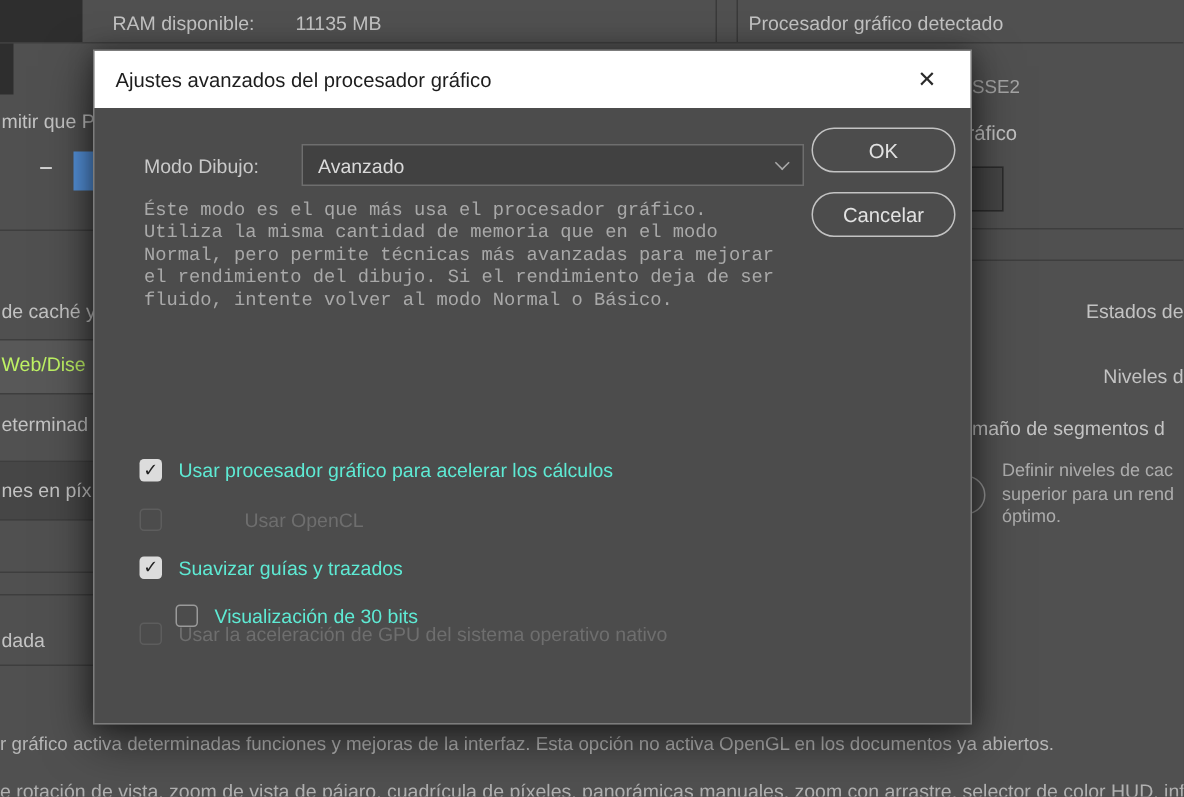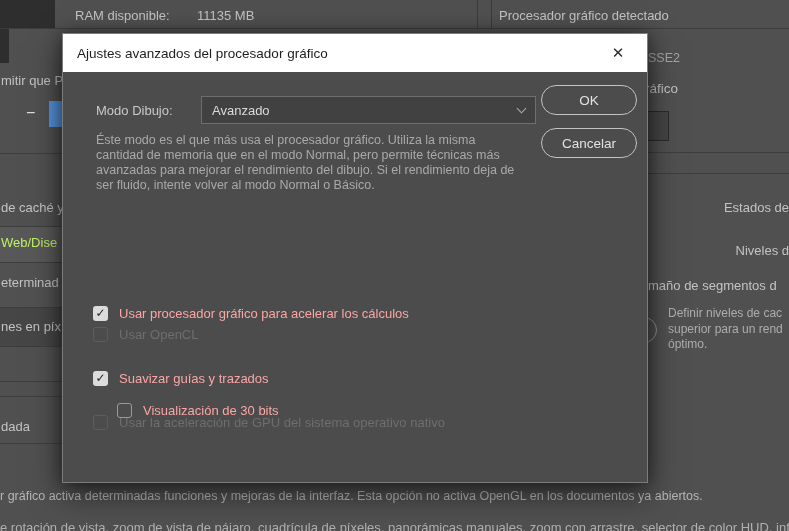--- a/index.html
+++ b/index.html
@@ -58,31 +58,31 @@
     transform:rotate(45deg); margin-top:-4px;
   }
   .pill-btn {
     position:absolute; left:478px; width:96px; height:30px; border-radius:16px;
     border:1.5px solid #c3c3c3; background:transparent; color:#e2e2e2;
     font-size:13.5px; font-family:inherit; cursor:pointer;
     display:flex; align-items:center; justify-content:center;
   }
   .desc {
     position:absolute; left:33px; top:99px; width:424px;
-    font-size:12.5px; line-height:15px; color:#a9a9a9;
+    font-size:12.5px; line-height:15px; color:#a9a9a9;font-family:Liberation Mono, monospace;
   }
   .cb-row { position:absolute; left:30px; height:16px; display:flex; align-items:center; }
   .cb-box {
     width:15px; height:15px; border-radius:3px; flex:0 0 15px;
     display:flex; align-items:center; justify-content:center;
   }
   .cb-checked { background:#dcdcdc; color:#222; font-size:12px; font-weight:bold; line-height:1; }
   .cb-empty { border:1px solid #9a9a9a; background:transparent; }
   .cb-empty-disabled { border:1px solid #5d5d5d; background:transparent; }
-  .cb-label { margin-left:11px; font-size:13px; color:#fca5a5; white-space:nowrap; }
+  .cb-label { margin-left:11px; font-size:13px; color:#5eead4; white-space:nowrap; }
   .cb-label-disabled { color:#6e6e6e; }
 
   .bottom-text1 { left:0; top:489px; font-size:12.5px; color:#b6b6b6; white-space:nowrap; }
   .bottom-text2 { left:0; top:520px; font-size:13px; color:#b0b0b0; white-space:nowrap; }
 </style>
 </head>
 <body>
 
 <div id="bg">
 
@@ -154,21 +154,21 @@
   <button class="pill-btn" style="top:51px;">OK</button>
   <button class="pill-btn" style="top:94px;">Cancelar</button>
 
   <div class="desc">Éste modo es el que más usa el procesador gráfico. Utiliza la misma cantidad de memoria que en el modo Normal, pero permite técnicas más avanzadas para mejorar el rendimiento del dibujo. Si el rendimiento deja de ser fluido, intente volver al modo Normal o Básico.</div>
 
   <div class="cb-row" style="top:271px;">
     <span class="cb-box cb-checked">✓</span>
     <span class="cb-label">Usar procesador gráfico para acelerar los cálculos</span>
   </div>
 
-  <div class="cb-row" style="top:292px;">
+  <div class="cb-row" style="top:304px;gap:44px;">
     <span class="cb-box cb-empty-disabled"></span>
     <span class="cb-label cb-label-disabled">Usar OpenCL</span>
   </div>
 
   <div class="cb-row" style="top:336px;">
     <span class="cb-box cb-checked">✓</span>
     <span class="cb-label">Suavizar guías y trazados</span>
   </div>
 
   <div class="cb-row" style="top:368px;padding-left:24px;">

